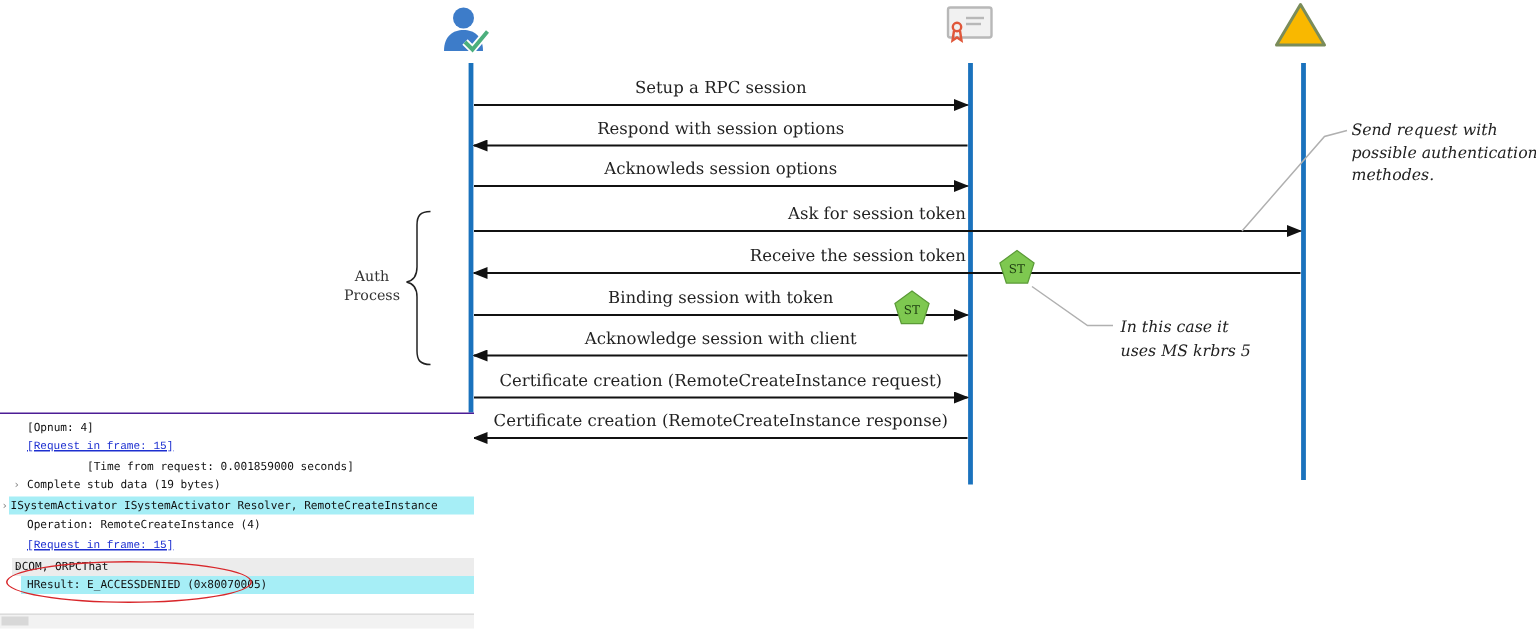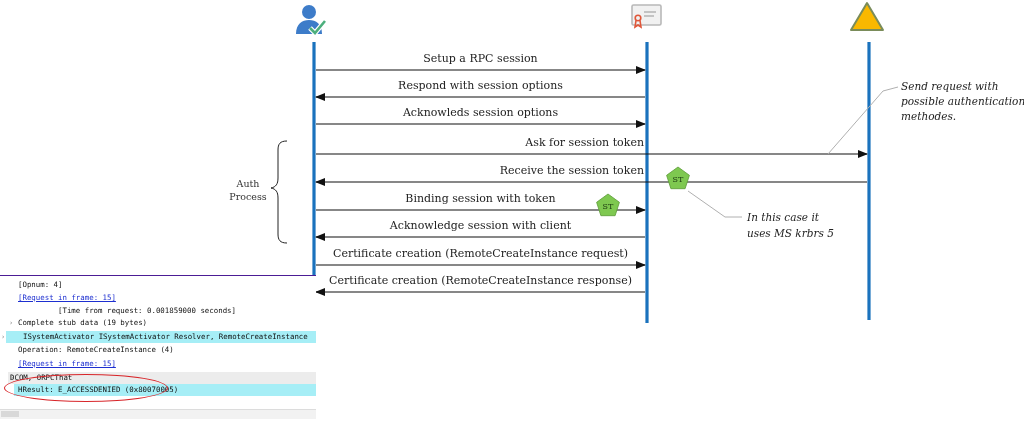--- a/index.html
+++ b/index.html
@@ -12,21 +12,21 @@
 
   #packet-panel {
     position:absolute; left:0; top:275px; width:316px; height:146px;
     background:#ffffff; border-top:1px solid #4c1d95;
     font-family:"DejaVu Sans Mono", monospace; font-size:7.4px; color:#111;
   }
   .pk-row { position:absolute; left:0; width:316px; height:12px; line-height:12px; white-space:nowrap; }
   .pk-row.sel { background:#a6eef6; }
   .pk-row.grey { background:#ececec; }
   .pk-text { position:absolute; top:0; }
-  .pk-link { color:#1d2fd0; text-decoration:underline; cursor:pointer; }
+  .pk-link { color:#1d2fd0; text-decoration:underline; cursor:pointer;font-family:Liberation Mono, monospace; }
   .pk-toggle { position:absolute; top:0; color:#888; font-size:7px; }
   #scrollbar-track { position:absolute; left:0; top:133px; width:316px; height:9px; background:#f2f2f2; border-top:1px solid #dcdcdc; }
   #scrollbar-thumb { position:absolute; left:1px; top:1px; width:18px; height:6px; background:#d8d8d8; }
   #highlight-oval { position:absolute; left:4px; top:98px; width:164px; height:28px; border:1.6px solid #d8262a; border-radius:50%; box-sizing:border-box; pointer-events:none; }
 </style>
 </head>
 <body>
 
 <svg id="diagram" width="1024" height="421" viewBox="0 0 1024 421" xmlns="http://www.w3.org/2000/svg">
   <defs>
@@ -109,21 +109,21 @@
       </div>
       <div class="pk-row" style="top: 29px;">
         <span class="pk-text" style="left: 18px; margin-left: 40px;">[Time from request: 0.001859000 seconds]</span>
       </div>
       <div class="pk-row" style="top: 41px;">
         <span class="pk-toggle" style="left: 9px;">›</span>
         <span class="pk-text" style="left: 18px;">Complete stub data (19 bytes)</span>
       </div>
       <div class="pk-row sel" style="top: 55px; left: 6px; width: 310px;">
         <span class="pk-toggle" style="left: -5px;">›</span>
-        <span class="pk-text" style="left: 17px; text-align: right;">ISystemActivator ISystemActivator Resolver, RemoteCreateInstance</span>
+        <span class="pk-text" style="left: 1px; text-align: right;">ISystemActivator ISystemActivator Resolver, RemoteCreateInstance</span>
       </div>
       <div class="pk-row" style="top: 68px;">
         <span class="pk-text" style="left: 18px;">Operation: RemoteCreateInstance (4)</span>
       </div>
       <div class="pk-row" style="top: 82px;">
         <span class="pk-text pk-link" style="left: 18px;">[Request in frame: 15]</span>
       </div>
       <div class="pk-row grey" style="top: 96px; left: 8px; width: 308px;">
         <span class="pk-toggle" style="left: 2px;">›</span>
         <span class="pk-text" style="left: 2px;">DCOM, ORPCThat</span>

